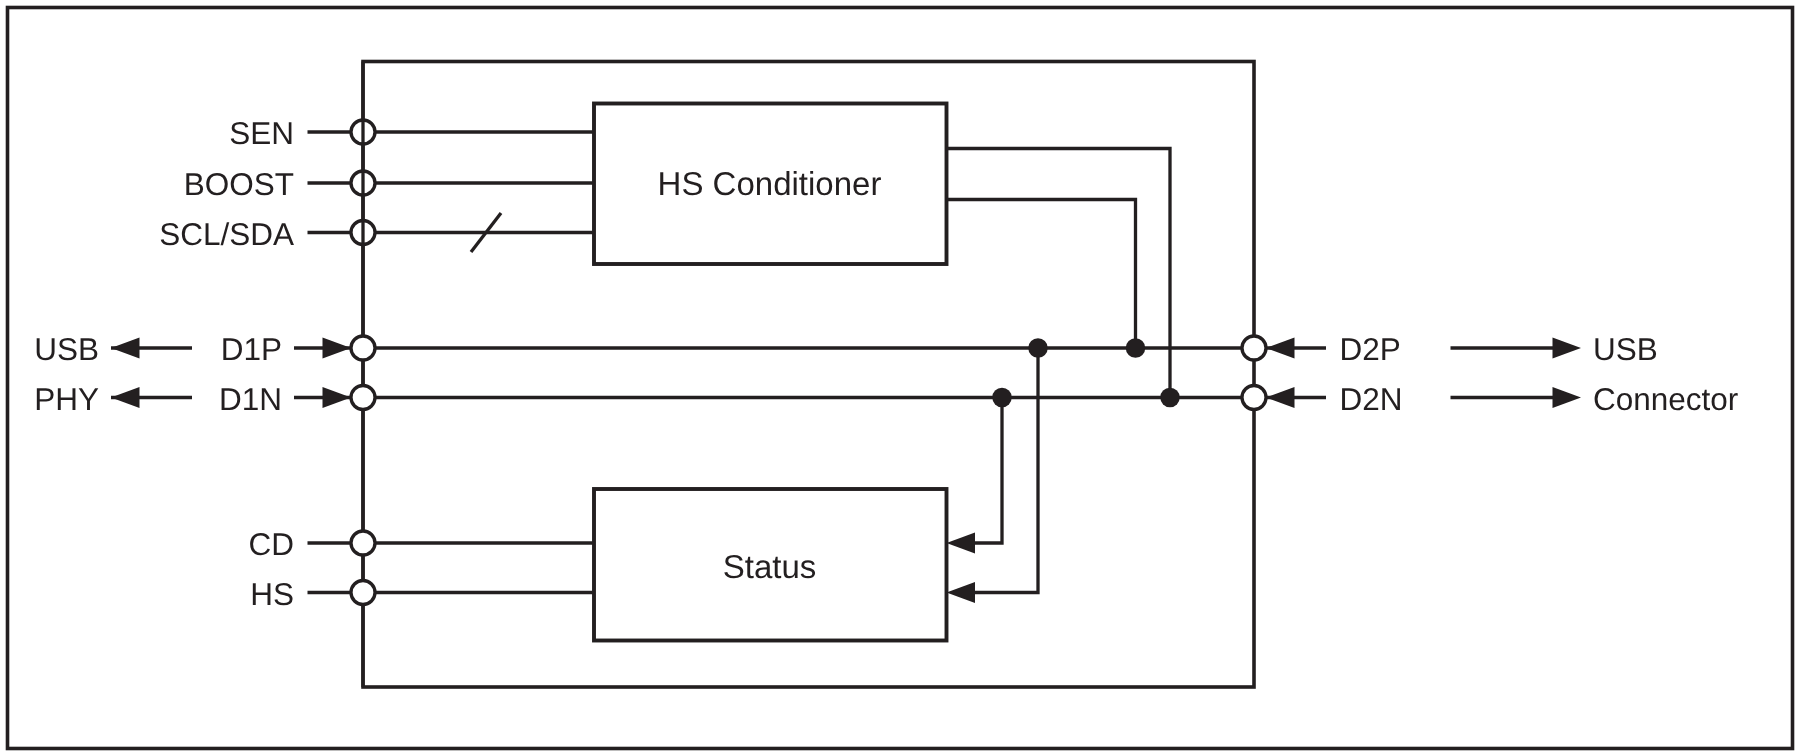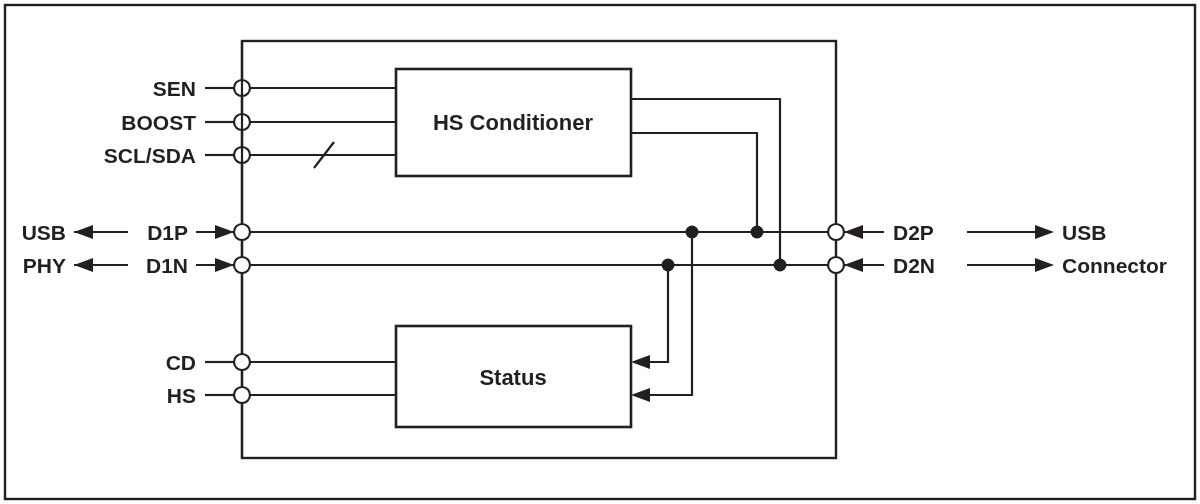--- a/index.html
+++ b/index.html
@@ -11,21 +11,20 @@
     width: 1200px;
     height: 504px;
     font-family: "Liberation Sans", sans-serif;
   }
   #diagram-root {
     position: relative;
     width: 1200px;
     height: 504px;
     background: #ffffff;
     overflow: hidden;
-    font-weight: bold;
   }
   svg#block-diagram {
     display: block;
     width: 1200px;
     height: 504px;
   }
   .wire {
     stroke: #231f20;
     stroke-width: 2.2;
     fill: none;

